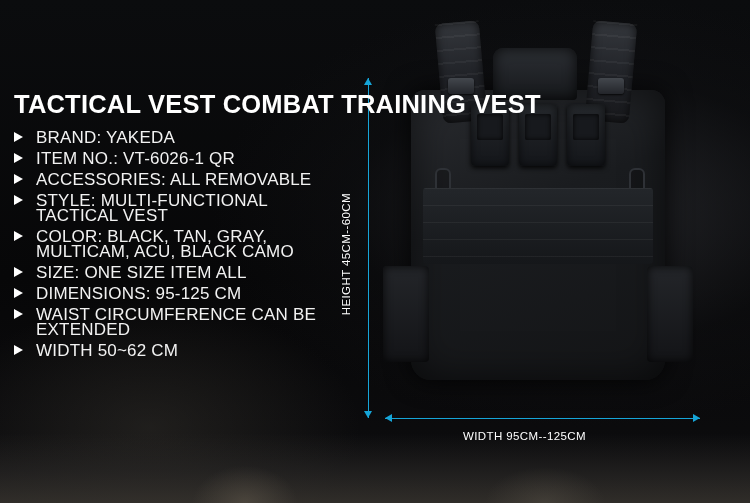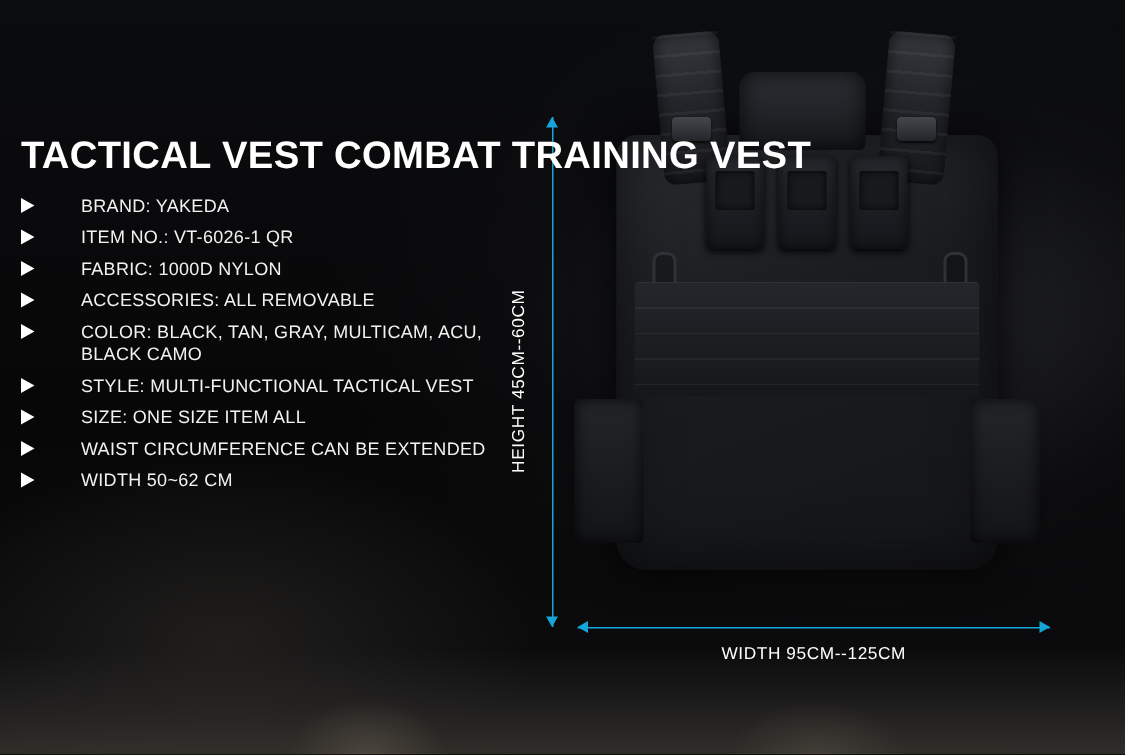--- a/index.html
+++ b/index.html
@@ -203,21 +203,21 @@
     color: #ffffff;
     font-size: 11.5px;
     letter-spacing: 0.4px;
     writing-mode: vertical-rl;
     text-orientation: mixed;
     transform: rotate(180deg);
     white-space: nowrap;
   }
   .dim-label-h {
     position: absolute;
-    left: 385px;
+    left: 367px;
     top: 430px;
     width: 315px;
     text-align: center;
     color: #ffffff;
     font-size: 11.5px;
     letter-spacing: 0.4px;
     white-space: nowrap;
   }
 
   
@@ -236,24 +236,24 @@
     position: absolute;
     left: 14px;
     top: 130px;
     width: 330px;
     list-style: none;
     margin: 0;
     padding: 0;
   }
   .spec-item {
     position: relative;
-    padding-left: 40px;
+    padding-left: 22px;
     margin-bottom: 6px;
     color: #f2f2f2;
-    font-size: 12px;
+    font-size: 17px;
     line-height: 15px;
     letter-spacing: 0.2px;
   }
   .spec-item .bullet {
     position: absolute;
     left: 0;
     top: 2px;
     width: 0;
     height: 0;
     border-top: 5.5px solid transparent;
@@ -316,40 +316,40 @@
     <li class="spec-item">
       <span class="bullet"></span>
       <span class="spec-text">BRAND: YAKEDA</span>
     </li>
     <li class="spec-item">
       <span class="bullet"></span>
       <span class="spec-text">ITEM NO.: VT-6026-1 QR</span>
     </li>
     <li class="spec-item">
       <span class="bullet"></span>
-      <span class="spec-text">FABRIC: 1000D NYLON</span>
-    </li>
-    <li class="spec-item">
-      <span class="bullet"></span>
       <span class="spec-text">ACCESSORIES: ALL REMOVABLE</span>
     </li>
     <li class="spec-item">
       <span class="bullet"></span>
+      <span class="spec-text">STYLE: MULTI-FUNCTIONAL TACTICAL VEST</span>
+    </li>
+    <li class="spec-item">
+      <span class="bullet"></span>
       <span class="spec-text">COLOR: BLACK, TAN, GRAY, MULTICAM, ACU, BLACK CAMO</span>
     </li>
     <li class="spec-item">
       <span class="bullet"></span>
-      <span class="spec-text">STYLE: MULTI-FUNCTIONAL TACTICAL VEST</span>
-    </li>
-    <li class="spec-item">
-      <span class="bullet"></span>
       <span class="spec-text">SIZE: ONE SIZE ITEM ALL</span>
     </li>
     <li class="spec-item">
       <span class="bullet"></span>
+      <span class="spec-text">DIMENSIONS: 95-125 CM</span>
+    </li>
+    <li class="spec-item">
+      <span class="bullet"></span>
       <span class="spec-text">WAIST CIRCUMFERENCE CAN BE EXTENDED</span>
     </li>
     <li class="spec-item">
       <span class="bullet"></span>
       <span class="spec-text">WIDTH 50~62 CM</span>
     </li>
   </ul>
 
 </div>
 

